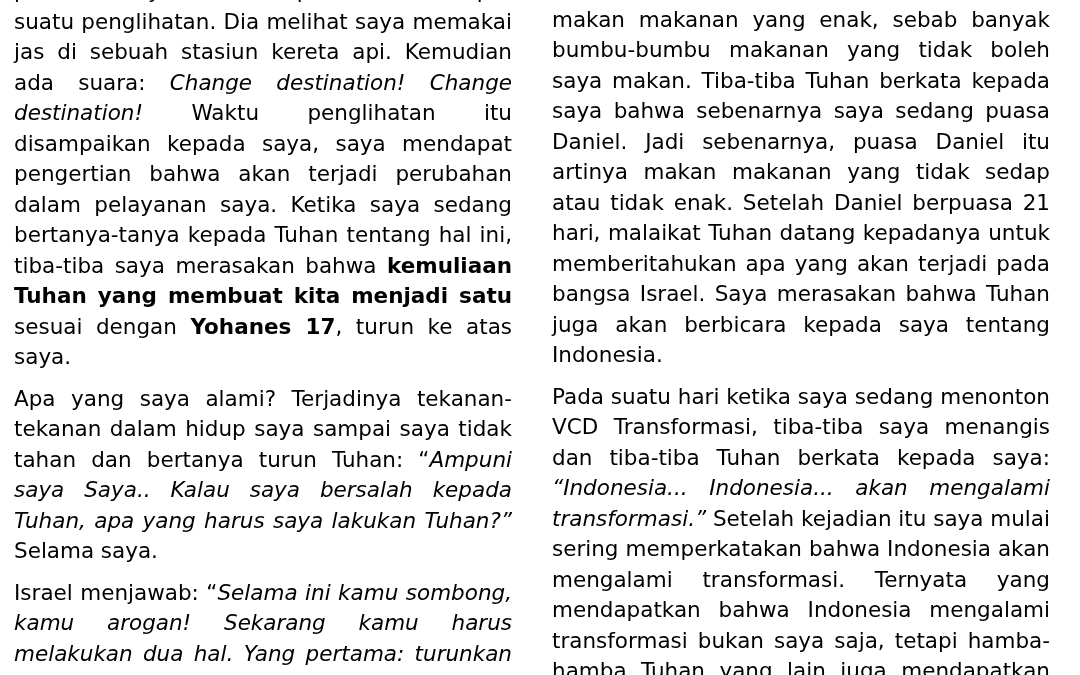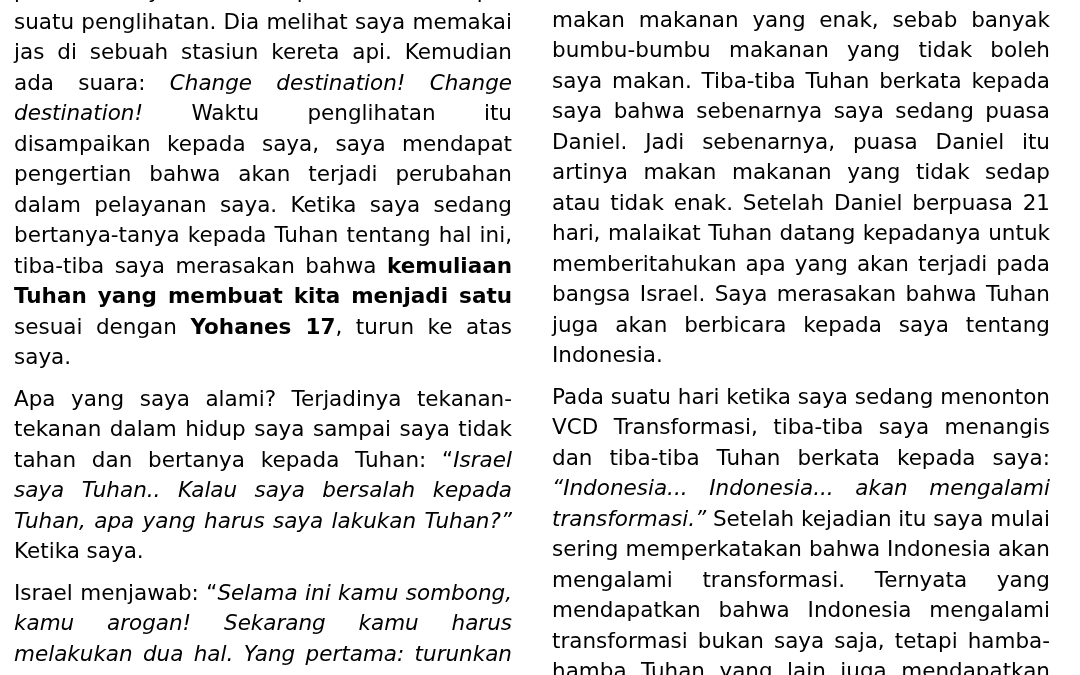--- a/index.html
+++ b/index.html
@@ -51,21 +51,21 @@
   .i { font-style: italic; }
   .b { font-weight: bold; margin-top: 18px; }
 </style>
 </head>
 <body>
 
 <div class="page">
   <div class="columns">
     <div class="column col-left">
       <p class="para"><span>penduaan syarat di tempat kita mendapat suatu penglihatan. Dia melihat saya memakai jas di sebuah stasiun kereta api. Kemudian ada suara: </span><span class="i">Change destination! Change destination!</span><span> Waktu penglihatan itu disampaikan kepada saya, saya mendapat pengertian bahwa akan terjadi perubahan dalam pelayanan saya. Ketika saya sedang bertanya-tanya kepada Tuhan tentang hal ini, tiba-tiba saya merasakan bahwa </span><span class="b">kemuliaan Tuhan yang membuat kita menjadi satu</span><span> sesuai dengan </span><span class="b">Yohanes 17</span><span>, turun ke atas saya.</span></p>
-      <p class="para"><span>Apa yang saya alami? Terjadinya tekanan-tekanan dalam hidup saya sampai saya tidak tahan dan bertanya kepada Tuhan: “</span><span class="i">Israel saya Tuhan.. Kalau saya bersalah kepada Tuhan, apa yang harus saya lakukan Tuhan?”</span><span> Ketika saya.</span></p>
+      <p class="para"><span>Apa yang saya alami? Terjadinya tekanan-tekanan dalam hidup saya sampai saya tidak tahan dan bertanya turun Tuhan: “</span><span class="i">Ampuni saya Saya.. Kalau saya bersalah kepada Tuhan, apa yang harus saya lakukan Tuhan?”</span><span> Selama saya.</span></p>
       <p class="para"><span>Israel menjawab: “</span><span class="i">Selama ini kamu sombong, kamu arogan! Sekarang kamu harus melakukan dua hal. Yang pertama: turunkan nama gerejamu yang kau bangga-banggakan. Yang kedua: kamu harus meminta maaf kepada gereja-gereja lain.”</span></p>
 
     </div>
     <div class="column col-right">
       <p class="para"><span>itu, tiba-tiba saya sakit alergi. Saya tidak bisa makan makanan yang enak, sebab banyak bumbu-bumbu makanan yang tidak boleh saya makan. Tiba-tiba Tuhan berkata kepada saya bahwa sebenarnya saya sedang puasa Daniel. Jadi sebenarnya, puasa Daniel itu artinya makan makanan yang tidak sedap atau tidak enak. Setelah Daniel berpuasa 21 hari, malaikat Tuhan datang kepadanya untuk memberitahukan apa yang akan terjadi pada bangsa Israel. Saya merasakan bahwa Tuhan juga akan berbicara kepada saya tentang Indonesia.</span></p>
       <p class="para"><span>Pada suatu hari ketika saya sedang menonton VCD Transformasi, tiba-tiba saya menangis dan tiba-tiba Tuhan berkata kepada saya: </span><span class="i">“Indonesia... Indonesia... akan mengalami transformasi.”</span><span> Setelah kejadian itu saya mulai sering memperkatakan bahwa Indonesia akan mengalami transformasi. Ternyata yang mendapatkan bahwa Indonesia mengalami transformasi bukan saya saja, tetapi hamba-hamba Tuhan yang lain juga mendapatkan hal yang sama.</span></p>
 
     </div>
   </div>
 </div>

